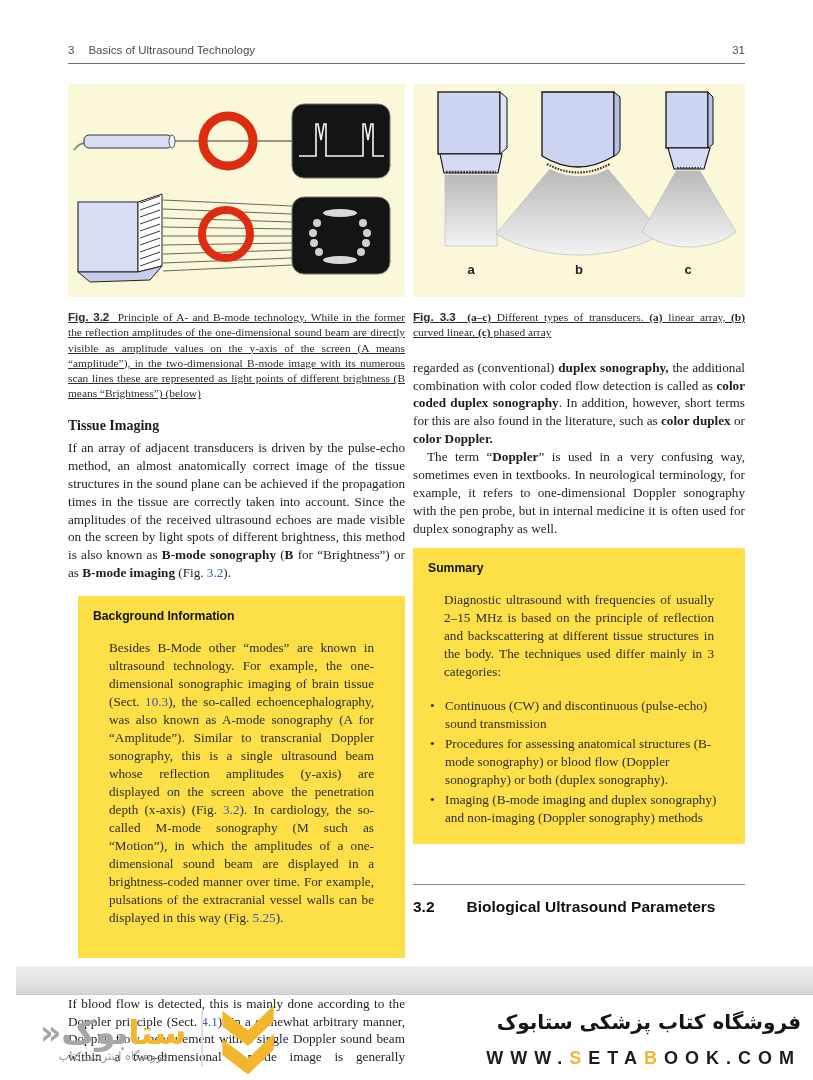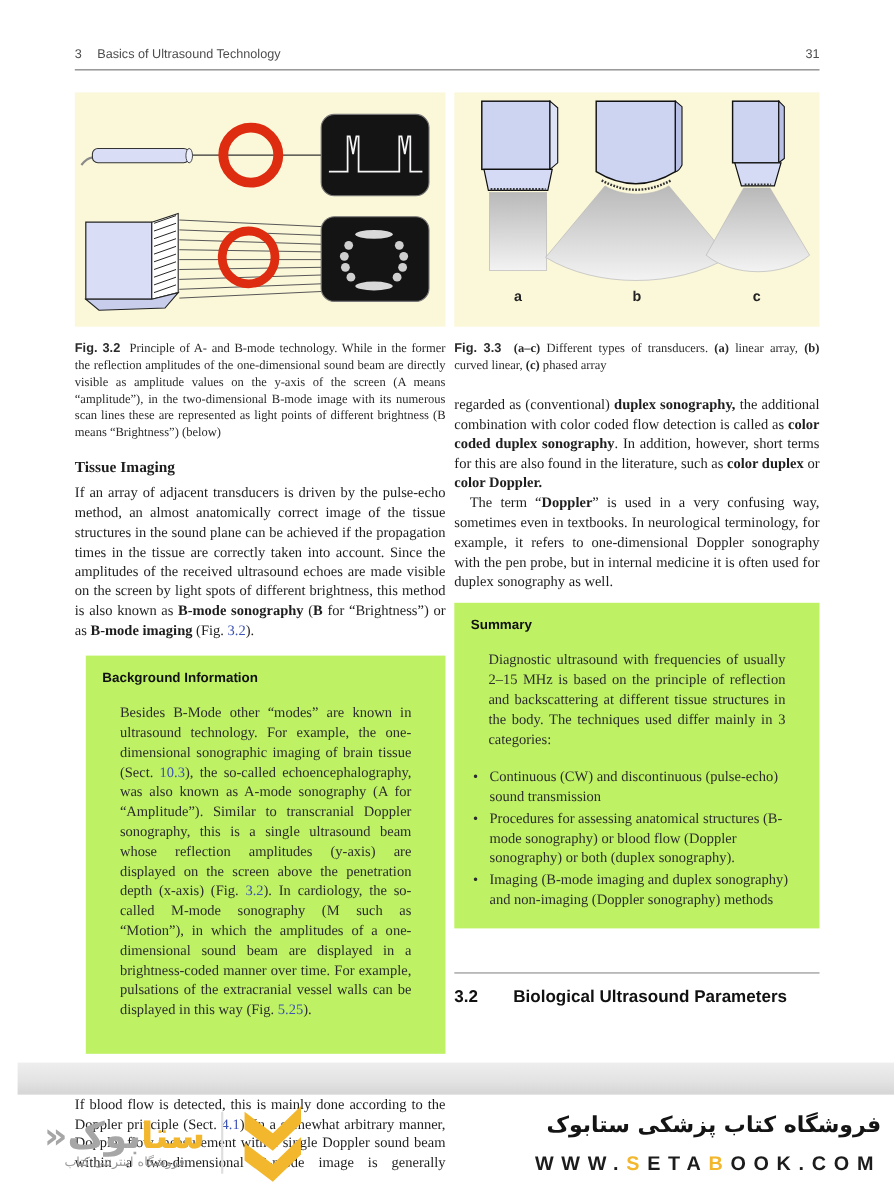--- a/index.html
+++ b/index.html
@@ -13,30 +13,30 @@
     display:flex;justify-content:space-between;align-items:flex-start;
     font-family:"Liberation Sans", sans-serif;font-size:11.5px;color:#4d4d4d;
     border-bottom:1px solid #6e6e6e;padding-bottom:7px;
   }
   .header-left span.num{margin-right:14px;}
   .cols{display:flex;gap:8px;margin-top:20px;}
   .col{width:337px;}
   .col.right{width:332px;}
   .figpanel{height:213px;background:#fbf7d9;}
   .figpanel svg{display:block;width:100%;height:100%;}
-  .caption{margin-top:12px;font-size:11.4px;line-height:1.34;text-align:justify;color:#2a2a2a;}
+  .caption{margin-top:12px;font-size:11.4px;line-height:1.34;text-align:justify;color:#2a2a2a;text-decoration:underline;}
   .caption .figlabel{font-family:"Liberation Sans", sans-serif;font-weight:bold;font-size:11.6px;}
   .caption .b{font-weight:bold;}
   h3{font-size:14px;font-weight:bold;margin:16px 0 5px 0;font-family:"Liberation Serif", serif;}
   p.body{font-size:13.2px;line-height:1.36;text-align:justify;margin:0;}
   p.body .b{font-weight:bold;}
   .lnk{color:#3d53b5;}
   .indent{text-indent:14px;display:block;}
   .jlast{text-align-last:justify;}
-  .graybox{background:#bef264;padding:13px 15px 15px 15px;}
+  .graybox{background:#fde047;padding:13px 15px 15px 15px;}
   .graybox.bg{margin:14px 0 16px 10px;}
   .graybox.sm{margin-top:10px;}
   .boxhead{font-family:"Liberation Sans", sans-serif;font-weight:bold;font-size:12.2px;margin:0 0 7px 0;color:#111;}
   .graybox p{font-size:13.2px;line-height:1.36;text-align:justify;margin:16px;color:#2c2c2c;}
   .bullets{margin:12px 0 0 0;padding:0;list-style:none;}
   .bullets li{position:relative;padding-left:17px;font-size:13.2px;line-height:1.36;margin-bottom:2px;color:#2c2c2c;}
   .bullets li::before{content:"\2022";position:absolute;left:2px;top:0;}
   .sect{border-top:1.5px solid #8a8a8a;margin-top:40px;padding-top:13px;
         font-family:"Liberation Sans", sans-serif;font-weight:bold;font-size:15.5px;
         display:flex;gap:32px;color:#111;}

